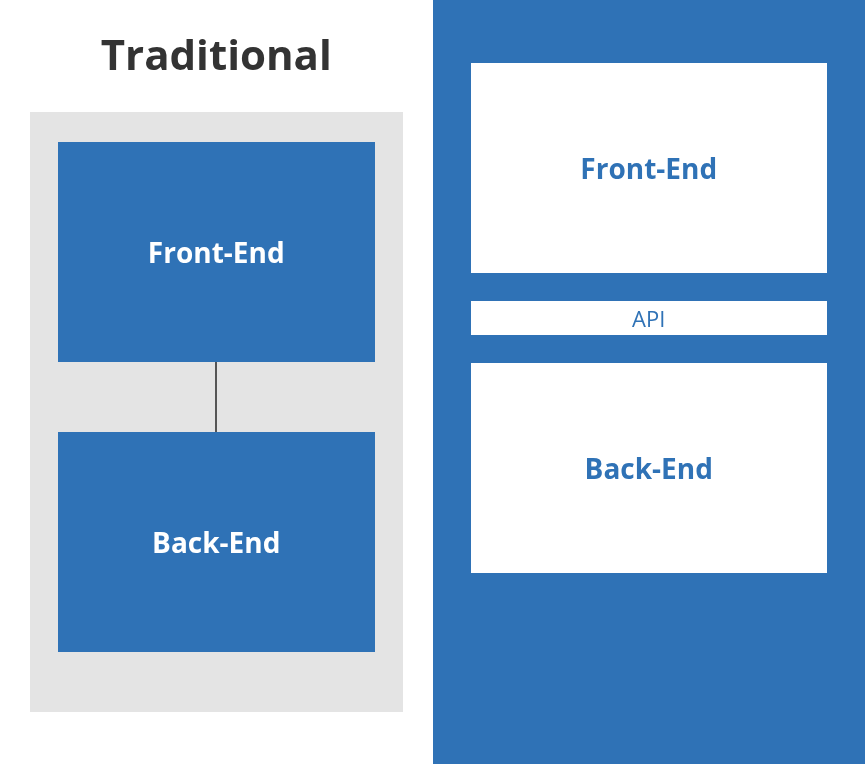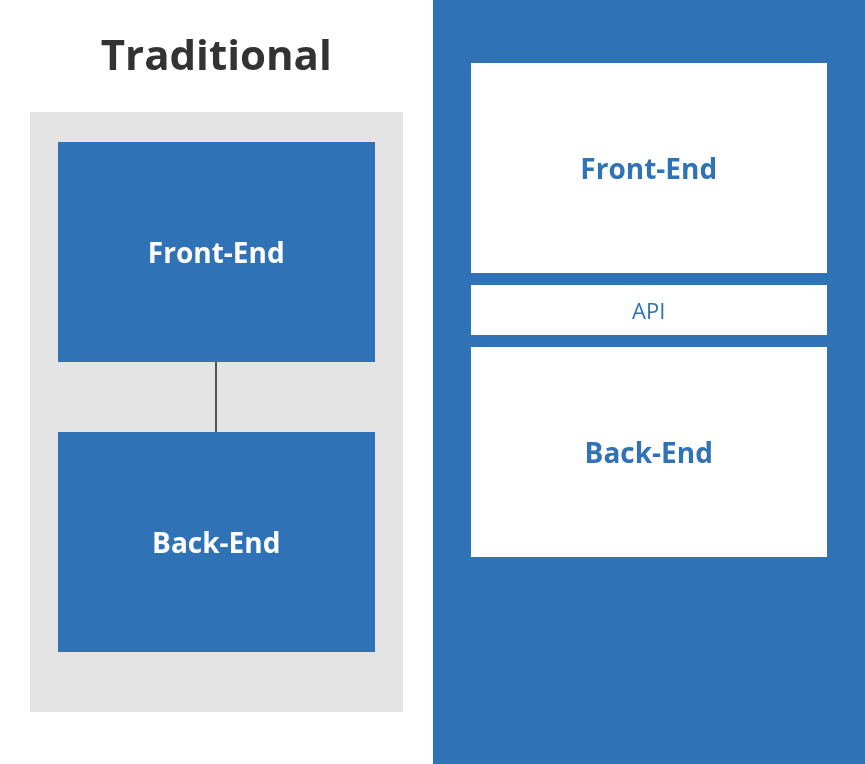--- a/index.html
+++ b/index.html
@@ -66,28 +66,28 @@
       color: #2f72b6;
       height: 210px;
     }
     .connector {
       width: 2px;
       height: 70px;
       background: #555;
     }
     .api-box {
       width: 100%;
-      height: 50px;
+      height: 34px;
       background: #fff;
       color: #2f72b6;
       display: flex;
       align-items: center;
       justify-content: center;
       font-size: 22px;
-      margin: 12px 0;
+      margin: 28px 0;
     }
     .panel-right .container {
       padding: 30px 8px;
       gap: 0;
     }
     .spacer-top {
       height: 8px;
     }
   </style>
 </head>

